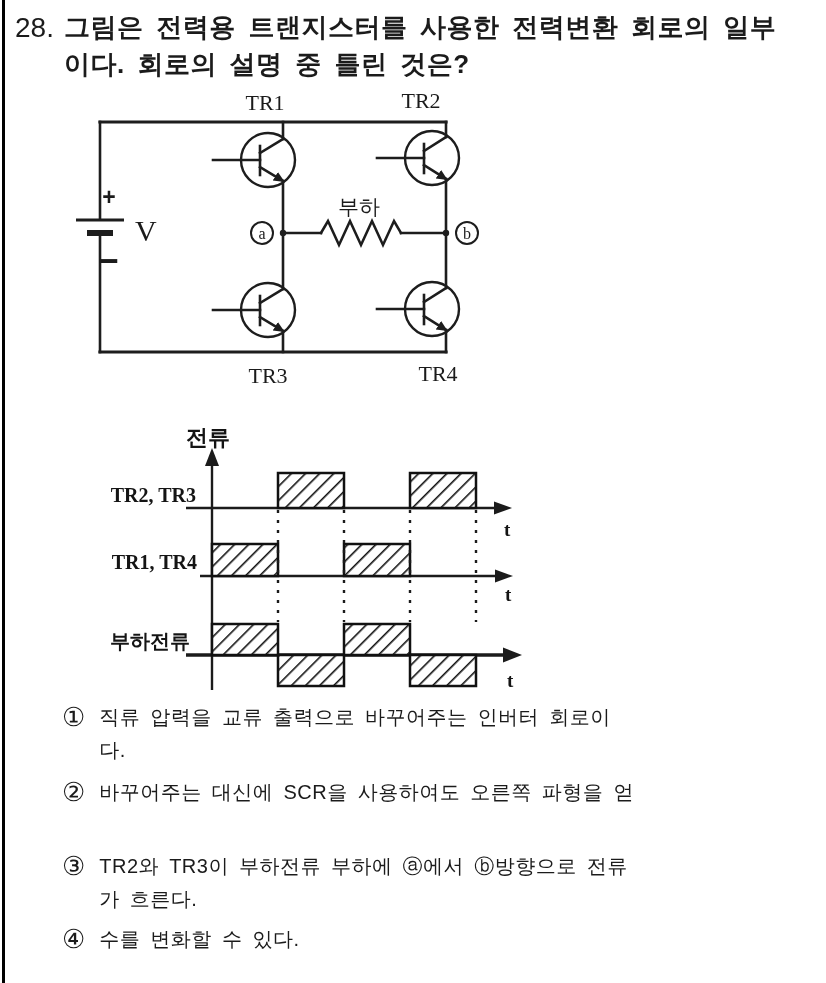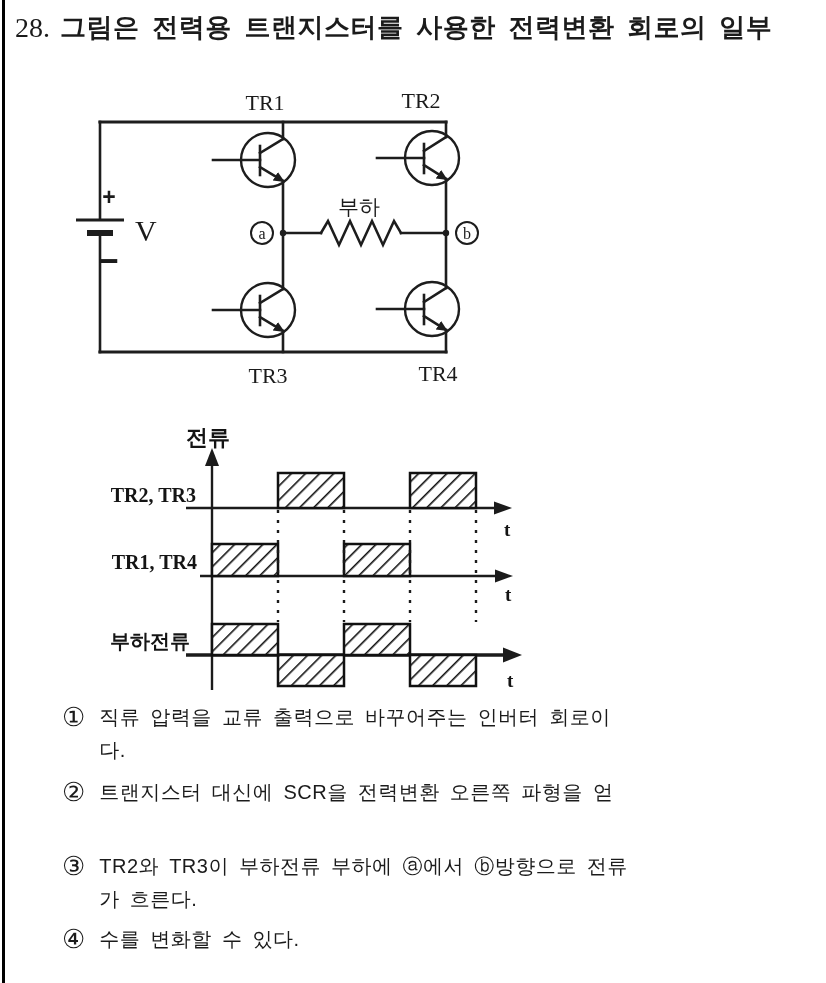--- a/index.html
+++ b/index.html
@@ -2,21 +2,21 @@
 <html><head>
 <meta charset="utf-8">
 <style>
   html,body{margin:0;padding:0;background:#fff;}
   .page{
     position:relative;width:826px;height:983px;background:#ffffff;
     font-family:"Liberation Sans",sans-serif;color:#1b1b1b;overflow:hidden;
   }
   .left-rule{position:absolute;left:2px;top:0;width:3px;height:983px;background:#000;}
   .question{position:absolute;left:15px;top:9px;display:flex;gap:10px;width:800px;}
-  .qnum{font-size:28px;line-height:37px;flex:0 0 auto;font-family:Liberation Serif, serif;}
+  .qnum{font-size:28px;line-height:37px;flex:0 0 auto;}
   .qtext{font-size:26px;line-height:37px;letter-spacing:0.5px;word-spacing:5px;font-weight:bold;}
   .option{position:absolute;left:62px;display:flex;gap:14px;width:750px;}
   .optnum{font-size:26px;line-height:33px;flex:0 0 auto;}
   .opttext{font-size:20px;line-height:33px;letter-spacing:0.5px;word-spacing:4px;}
   .opt1{top:701px;}
   .opt2{top:776px;}
   .opt3{top:850px;}
   .opt4{top:923px;}
   svg.overlay{position:absolute;left:0;top:0;}
   
@@ -46,20 +46,21 @@
 </head>
 <body>
 
 <div class="page">
   <div class="left-rule"></div>
 
   <div class="question">
     <span class="qnum">28.</span>
     <div class="qtext">
       <div>그림은 전력용 트랜지스터를 사용한 전력변환 회로의 일부</div>
+      <div>이다. 회로의 설명 중 틀린 것은?</div>
     </div>
   </div>
 
   <svg class="overlay" width="826" height="983" viewBox="0 0 826 983">
     <defs>
       <pattern id="hatch" width="10" height="10" patternUnits="userSpaceOnUse" patternTransform="rotate(45)">
         <rect width="10" height="10" fill="#ffffff"></rect>
         <line x1="0" y1="0" x2="0" y2="10" stroke="#111" stroke-width="3.2"></line>
       </pattern>
       <marker id="emArrow" markerUnits="userSpaceOnUse" markerWidth="14" markerHeight="12" refX="9" refY="5" orient="auto">
@@ -186,21 +187,21 @@
   <div class="option opt1">
     <span class="optnum">①</span>
     <div class="opttext">
       <div>직류 압력을 교류 출력으로 바꾸어주는 인버터 회로이</div>
       <div>다.</div>
     </div>
   </div>
   <div class="option opt2">
     <span class="optnum">②</span>
     <div class="opttext">
-      <div>트랜지스터 대신에 SCR을 전력변환 오른쪽 파형을 얻</div>
+      <div>바꾸어주는 대신에 SCR을 사용하여도 오른쪽 파형을 얻</div>
     </div>
   </div>
   <div class="option opt3">
     <span class="optnum">③</span>
     <div class="opttext">
       <div>TR2와 TR3이 부하전류 부하에 ⓐ에서 ⓑ방향으로 전류</div>
       <div>가 흐른다.</div>
     </div>
   </div>
   <div class="option opt4">

